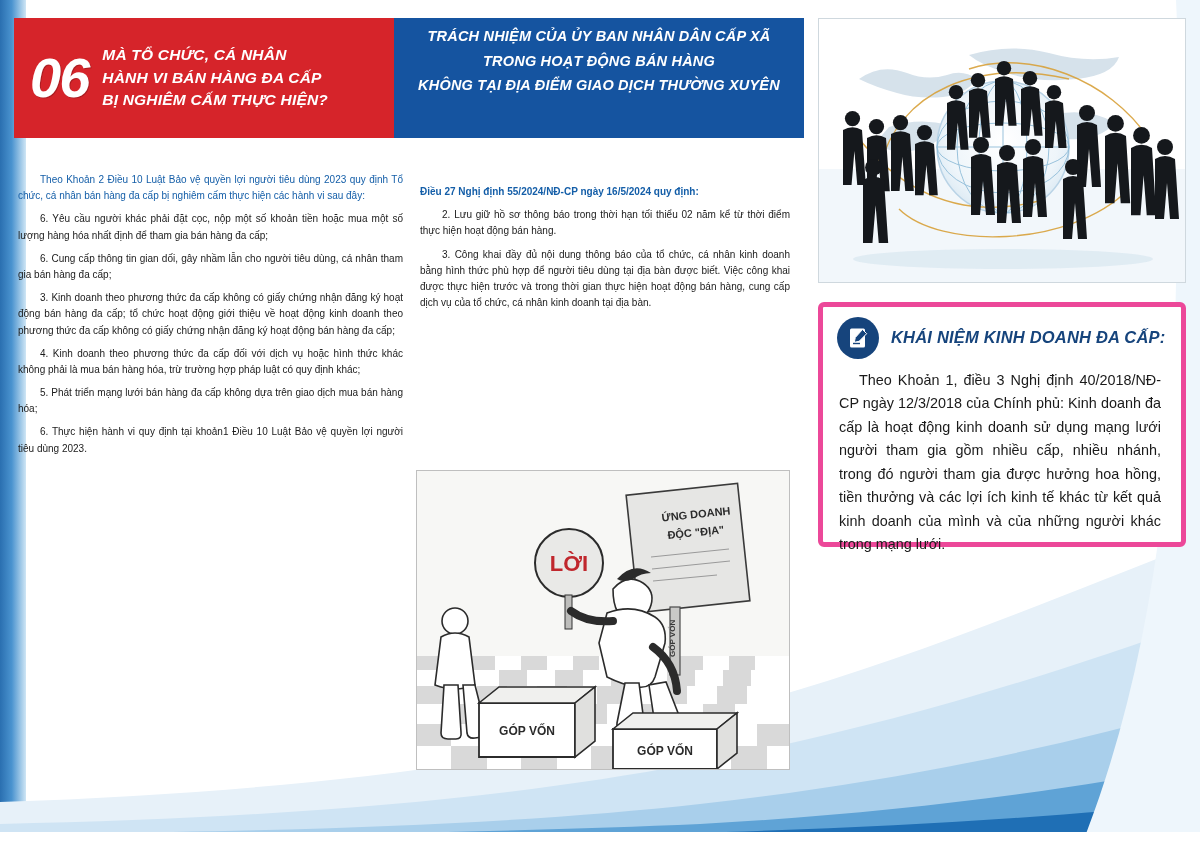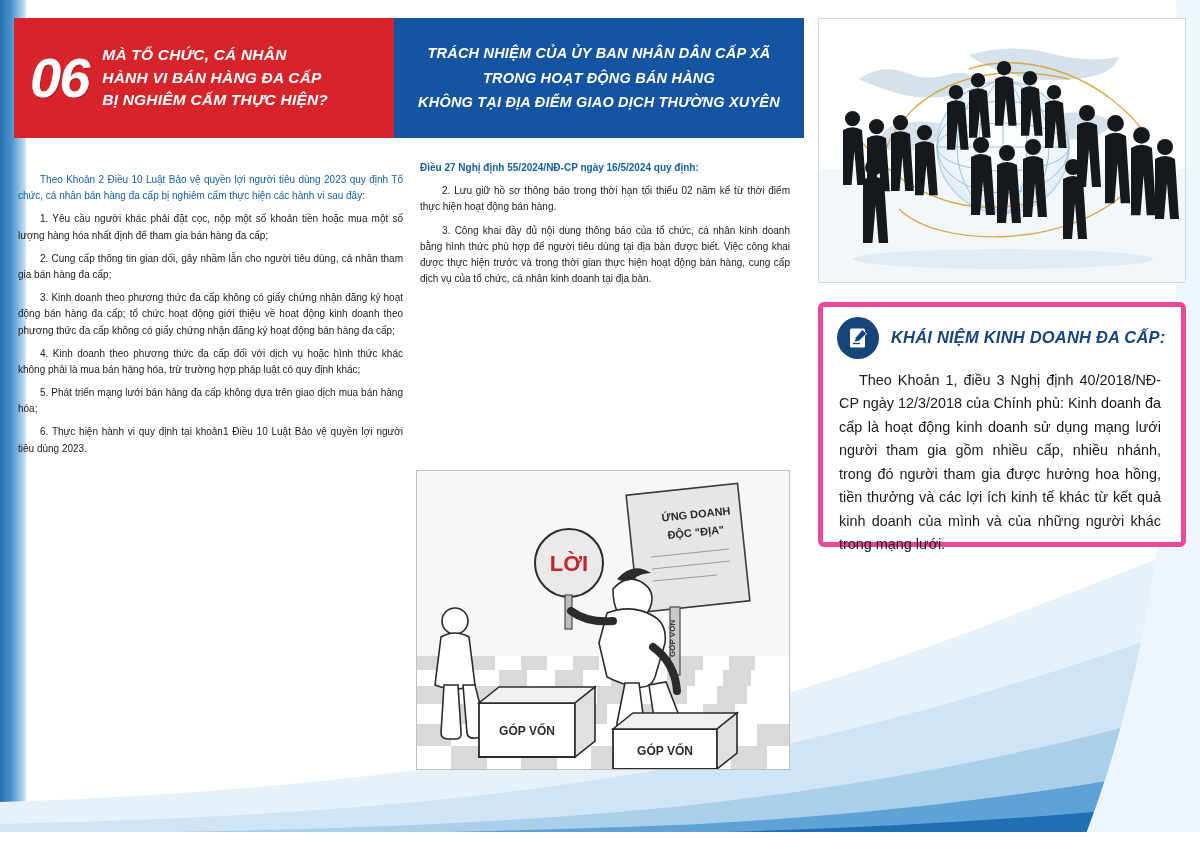--- a/index.html
+++ b/index.html
@@ -68,21 +68,21 @@
     letter-spacing: 0.2px;
     text-transform: uppercase;
   }
   .hdr-blue {
     flex: 1;
     background: #1554a0;
     color: #ffffff;
     display: flex;
     flex-direction: column;
     align-items: center;
-    justify-content: center;
+    justify-content: flex-start;
     text-align: center;
     padding: 6px 24px;
   }
   .hdr-blue-text {
     font-size: 14.5px;
     font-weight: bold;
     font-style: italic;
     line-height: 1.7;
     text-transform: uppercase;
     letter-spacing: 0.2px;
@@ -95,21 +95,21 @@
     line-height: 1.62;
     color: #1a1a1a;
   }
   .col p { margin: 0 0 7px 0; text-align: justify; }
   .col-1 {
     left: 18px; top: 172px;
     width: 385px;
   }
   .col-1 .lead { color: #145ea8; }
   .col-2 {
-    left: 420px; top: 160px;
+    left: 420px; top: 184px;
     width: 370px;
   }
   .col-2 .lead { color: #145ea8; font-weight: bold; }
   .indent { text-indent: 22px; }
 
   
   .img-network {
     position: absolute;
     left: 818px; top: 18px;
     width: 368px; height: 265px;
@@ -203,22 +203,22 @@
       <div class="hdr-blue-text">
         <div>TRÁCH NHIỆM CỦA ỦY BAN NHÂN DÂN CẤP XÃ</div>
         <div>TRONG HOẠT ĐỘNG BÁN HÀNG</div>
         <div>KHÔNG TẠI ĐỊA ĐIỂM GIAO DỊCH THƯỜNG XUYÊN</div>
       </div>
     </div>
   </div>
 
   <div class="col col-1">
     <p class="lead indent">Theo Khoản 2 Điều 10 Luật Bảo vệ quyền lợi người tiêu dùng 2023 quy định Tổ chức, cá nhân bán hàng đa cấp bị nghiêm cấm thực hiện các hành vi sau đây:</p>
-    <p class="indent">1.  Yêu cầu người khác phải đặt cọc, nộp một số khoản tiền hoặc mua một số lượng hàng hóa nhất định để tham gia bán hàng đa cấp;</p>
-    <p class="indent">2. Cung cấp thông tin gian dối, gây nhầm lẫn cho người tiêu dùng, cá nhân tham gia bán hàng đa cấp;</p>
+    <p class="indent">6.  Yêu cầu người khác phải đặt cọc, nộp một số khoản tiền hoặc mua một số lượng hàng hóa nhất định để tham gia bán hàng đa cấp;</p>
+    <p class="indent">6. Cung cấp thông tin gian dối, gây nhầm lẫn cho người tiêu dùng, cá nhân tham gia bán hàng đa cấp;</p>
     <p class="indent">3. Kinh doanh theo phương thức đa cấp không có giấy chứng nhận đăng ký hoạt động bán hàng đa cấp; tổ chức hoạt động giới thiệu về hoạt động kinh doanh theo phương thức đa cấp không có giấy chứng nhận đăng ký hoạt động bán hàng đa cấp;</p>
     <p class="indent">4. Kinh doanh theo phương thức đa cấp đối với dịch vụ hoặc hình thức khác không phải là mua bán hàng hóa, trừ trường hợp pháp luật có quy định khác;</p>
     <p class="indent">5. Phát triển mạng lưới bán hàng đa cấp không dựa trên giao dịch mua bán hàng hóa;</p>
     <p class="indent">6. Thực hiện hành vi quy định tại khoản1 Điều 10 Luật Bảo vệ quyền lợi người tiêu dùng 2023.</p>
   </div>
 
   <div class="col col-2">
     <p class="lead">Điều 27 Nghị định 55/2024/NĐ-CP ngày 16/5/2024 quy định:</p>
     <p class="indent">2. Lưu giữ hồ sơ thông báo trong thời hạn tối thiểu 02 năm kể từ thời điểm thực hiện hoạt động bán hàng.</p>
     <p class="indent">3. Công khai đầy đủ nội dung thông báo của tổ chức, cá nhân kinh doanh bằng hình thức phù hợp để người tiêu dùng tại địa bàn được biết. Việc công khai được thực hiện trước và trong thời gian thực hiện hoạt động bán hàng, cung cấp dịch vụ của tổ chức, cá nhân kinh doanh tại địa bàn.</p>

